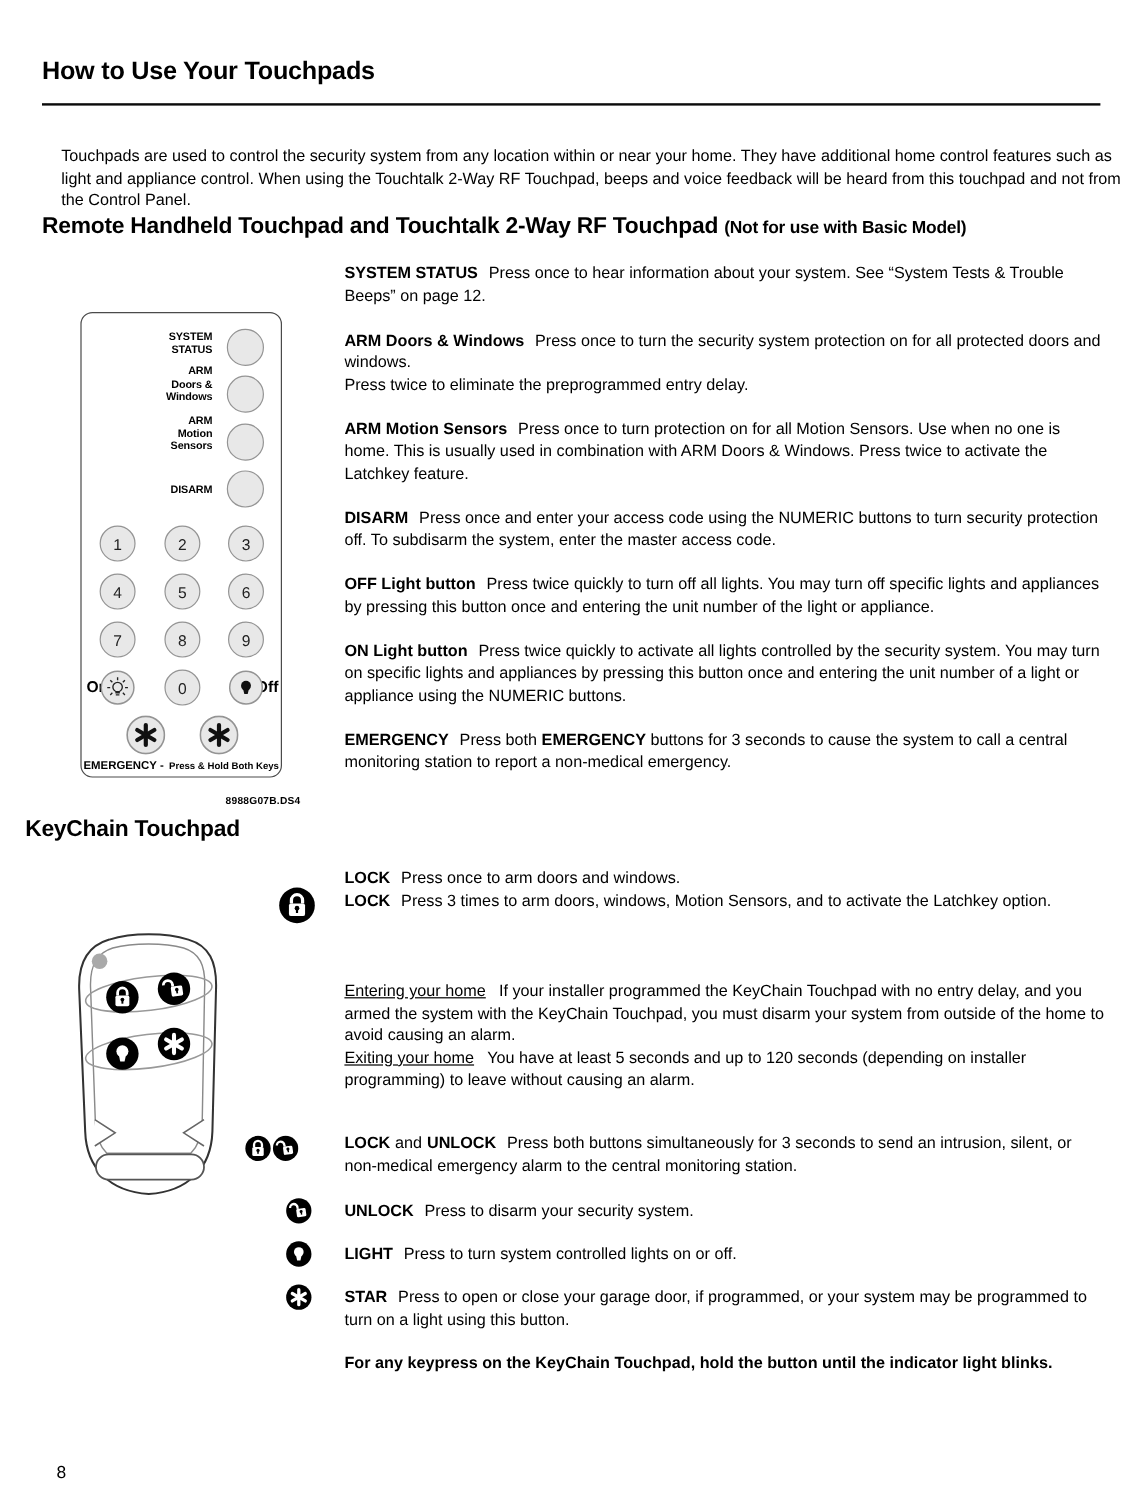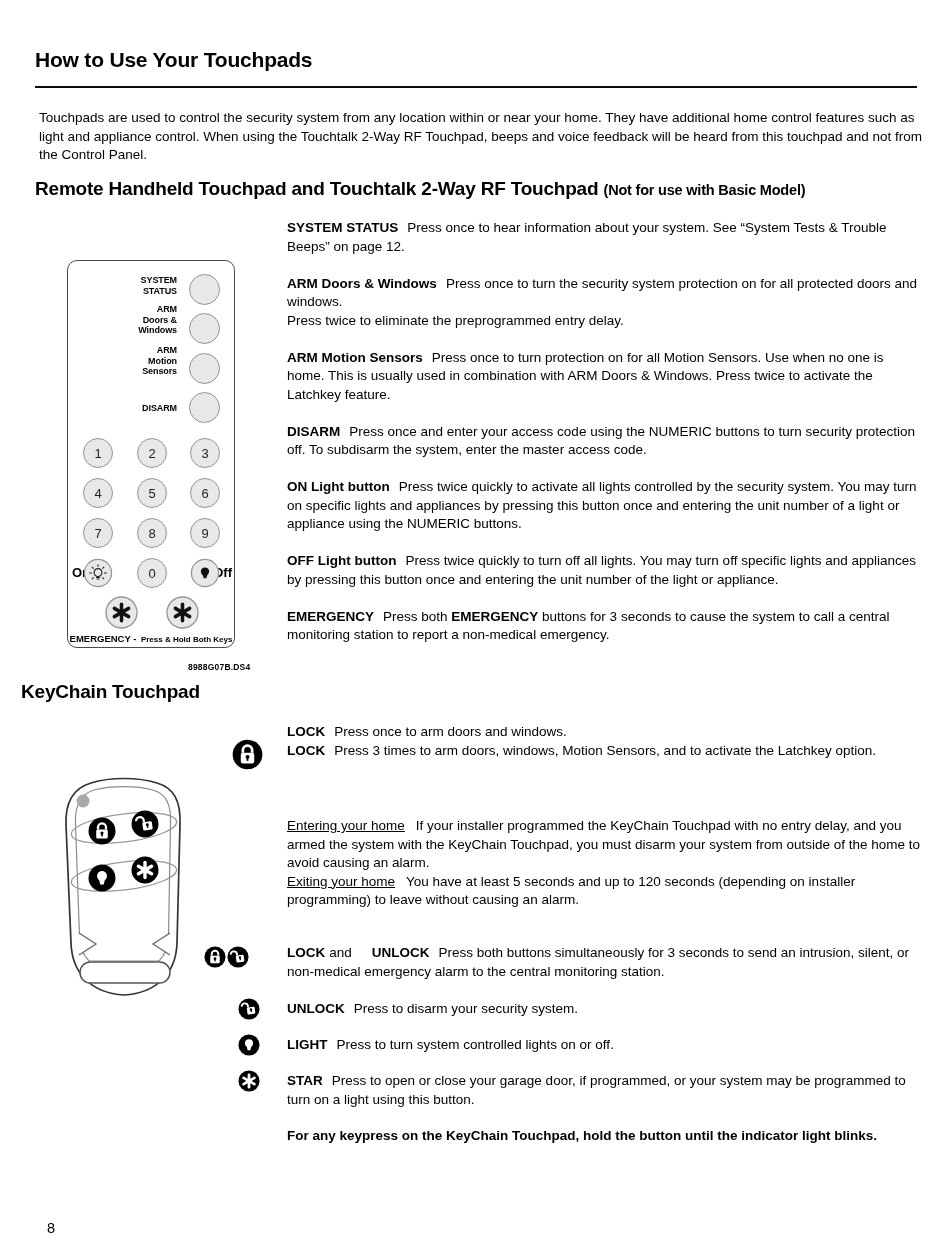--- a/index.html
+++ b/index.html
@@ -19,21 +19,21 @@
   .body-col{left:287px;top:219px;width:634px;font-size:13.5px;line-height:18.5px;}
   .entry{margin:0 0 18.5px 0;}
   .entry b{margin-right:9px;}
   .entry .nl{display:block;}
   .txt-block{left:287px;width:634px;font-size:13.5px;line-height:18.5px;}
   .txt-block b{margin-right:9px;}
   .lead{text-decoration:underline;}
   .lead + span{margin-left:11px;}
   .pair b.t2{margin-right:9px;}
   .pair b.t1{margin-right:4px;}
-  .pair .conj{margin-right:20px;}
+  .pair .conj{margin-right:4px;}
   .note-bold{font-weight:bold;}
   .page-num{left:47px;top:1220px;font-size:14.5px;}
 
   
   .touchpad{left:67px;top:260px;width:168px;height:388px;border:1.5px solid #4a4a4a;
             border-radius:10px;background:#fff;box-sizing:border-box;}
   .tp-label{position:absolute;right:57px;text-align:right;font-size:9px;font-weight:bold;
             line-height:10.5px;white-space:pre-line;letter-spacing:-0.1px;}
   .tp-btn{position:absolute;width:31px;height:31px;border-radius:50%;
           background:#e8e8e8;border:1px solid #949494;box-sizing:border-box;}
@@ -50,31 +50,31 @@
 
   
   .kc-icon{position:absolute;display:block;line-height:0;}
   svg{display:block;}
 </style>
 </head>
 <body>
 
 <div class="abs page-title">How to Use Your Touchpads</div>
 <div class="abs title-rule"></div>
-<p class="abs intro" style="margin:4px">Touchpads are used to control the security system from any location within or near your home. They have additional home control features such as light and appliance control. When using the Touchtalk 2-Way RF Touchpad, beeps and voice feedback will be heard from this touchpad and not from the Control Panel.</p>
+<p class="abs intro" style="margin:16px">Touchpads are used to control the security system from any location within or near your home. They have additional home control features such as light and appliance control. When using the Touchtalk 2-Way RF Touchpad, beeps and voice feedback will be heard from this touchpad and not from the Control Panel.</p>
 
 <h2 class="abs sec-heading remote-heading" style="margin:0"><span>Remote Handheld Touchpad and Touchtalk 2-Way RF Touchpad</span> <span class="sec-note">(Not for use with Basic Model)</span></h2>
 
 <div class="abs body-col">
   <p class="entry"><b>SYSTEM STATUS</b><span>Press once to hear information about your system.  See “System Tests &amp; Trouble Beeps” on page 12.</span></p>
   <p class="entry"><b>ARM Doors &amp; Windows</b><span>Press once to turn the security system protection on for all protected doors and windows.</span><span class="nl">Press twice to eliminate the preprogrammed entry delay.</span></p>
   <p class="entry"><b>ARM Motion Sensors</b><span>Press once to turn protection on for all Motion Sensors. Use when no one is home. This is usually used in combination with ARM Doors &amp; Windows. Press twice to activate the Latchkey feature.</span></p>
   <p class="entry"><b>DISARM</b><span>Press once and enter your access code using the NUMERIC buttons to turn security protection off. To subdisarm the system, enter the master access code.</span></p>
+  <p class="entry"><b>OFF Light button</b><span>Press twice quickly to turn off all lights. You may turn off specific lights and appliances by pressing this button once and entering the unit number of the light or appliance.</span></p>
   <p class="entry"><b>ON Light button</b><span>Press twice quickly to activate all lights controlled by the security system. You may turn on specific lights and appliances by pressing this button once and entering the unit number of a light or appliance using the NUMERIC buttons.</span></p>
-  <p class="entry"><b>OFF Light button</b><span>Press twice quickly to turn off all lights. You may turn off specific lights and appliances by pressing this button once and entering the unit number of the light or appliance.</span></p>
   <p class="entry"><b>EMERGENCY</b><span>Press both </span><b style="margin-right:0">EMERGENCY</b><span> buttons for 3 seconds to cause the system to call a central monitoring station to report a non-medical emergency.</span></p>
 </div>
 
 <div class="abs touchpad">
   <div class="tp-label" style="top:14px">SYSTEM
 STATUS</div>
   <div class="tp-label" style="top:43px">ARM
 Doors &amp;
 Windows</div>
   <div class="tp-label" style="top:84px">ARM

